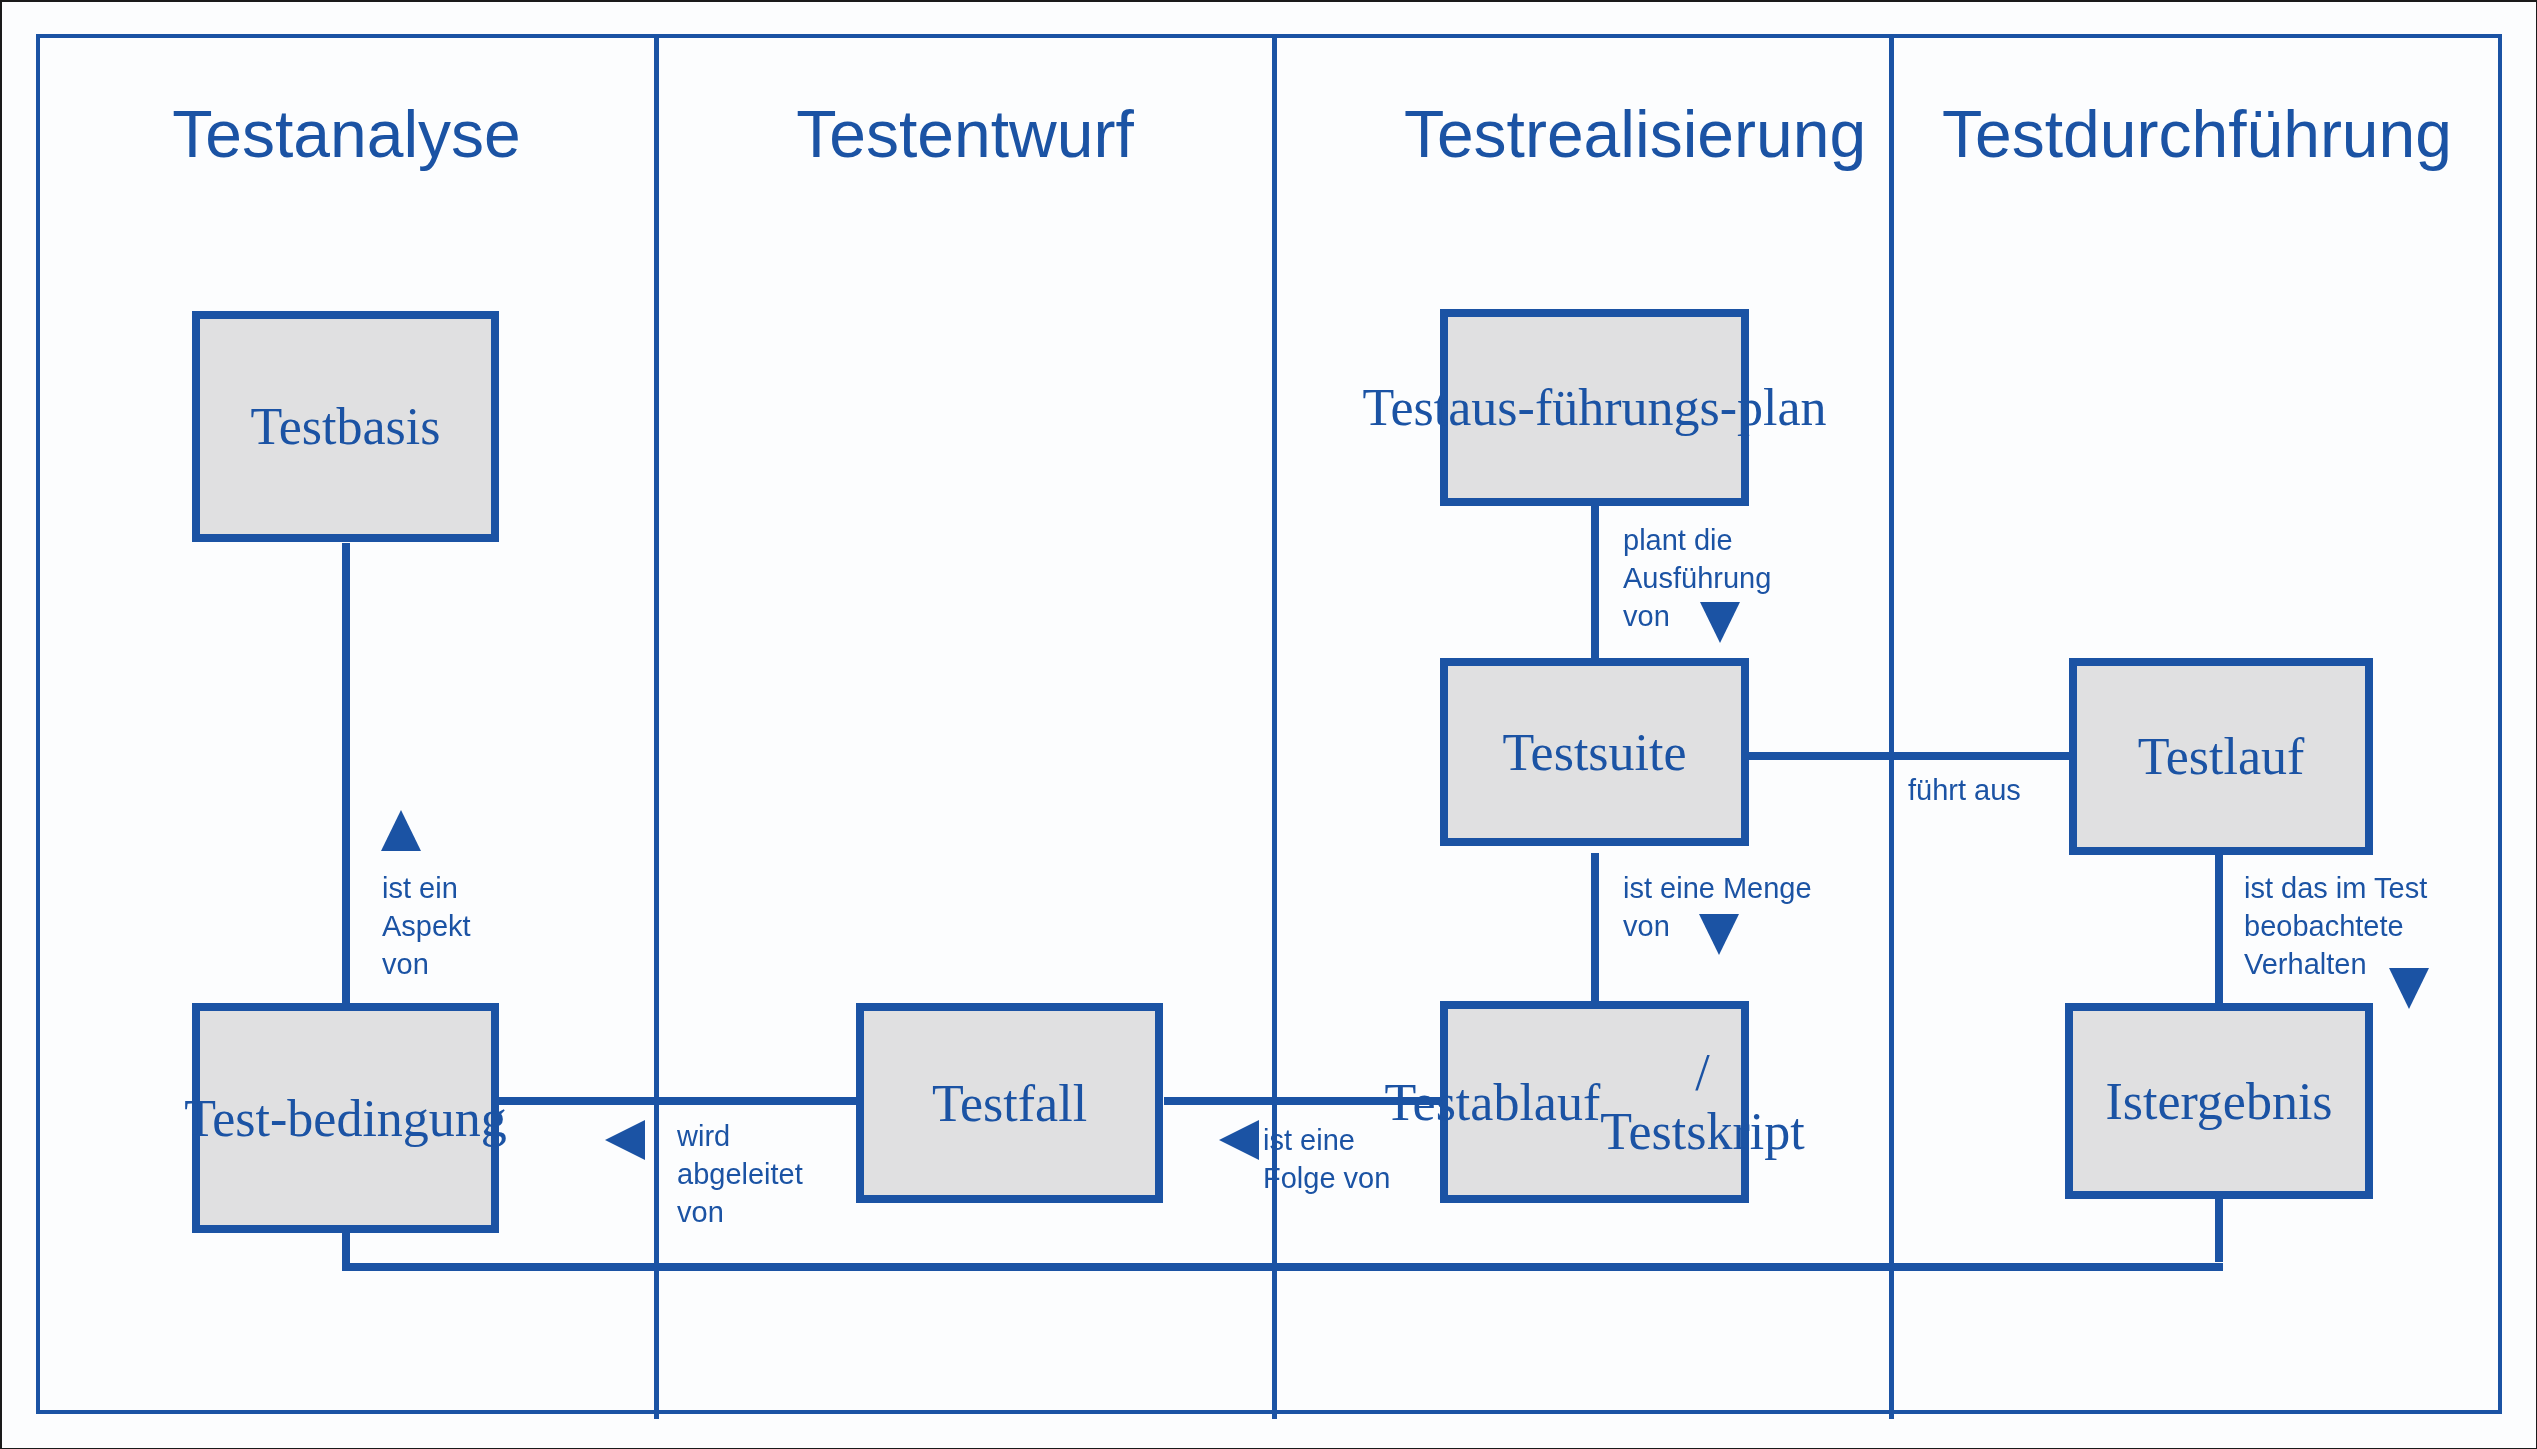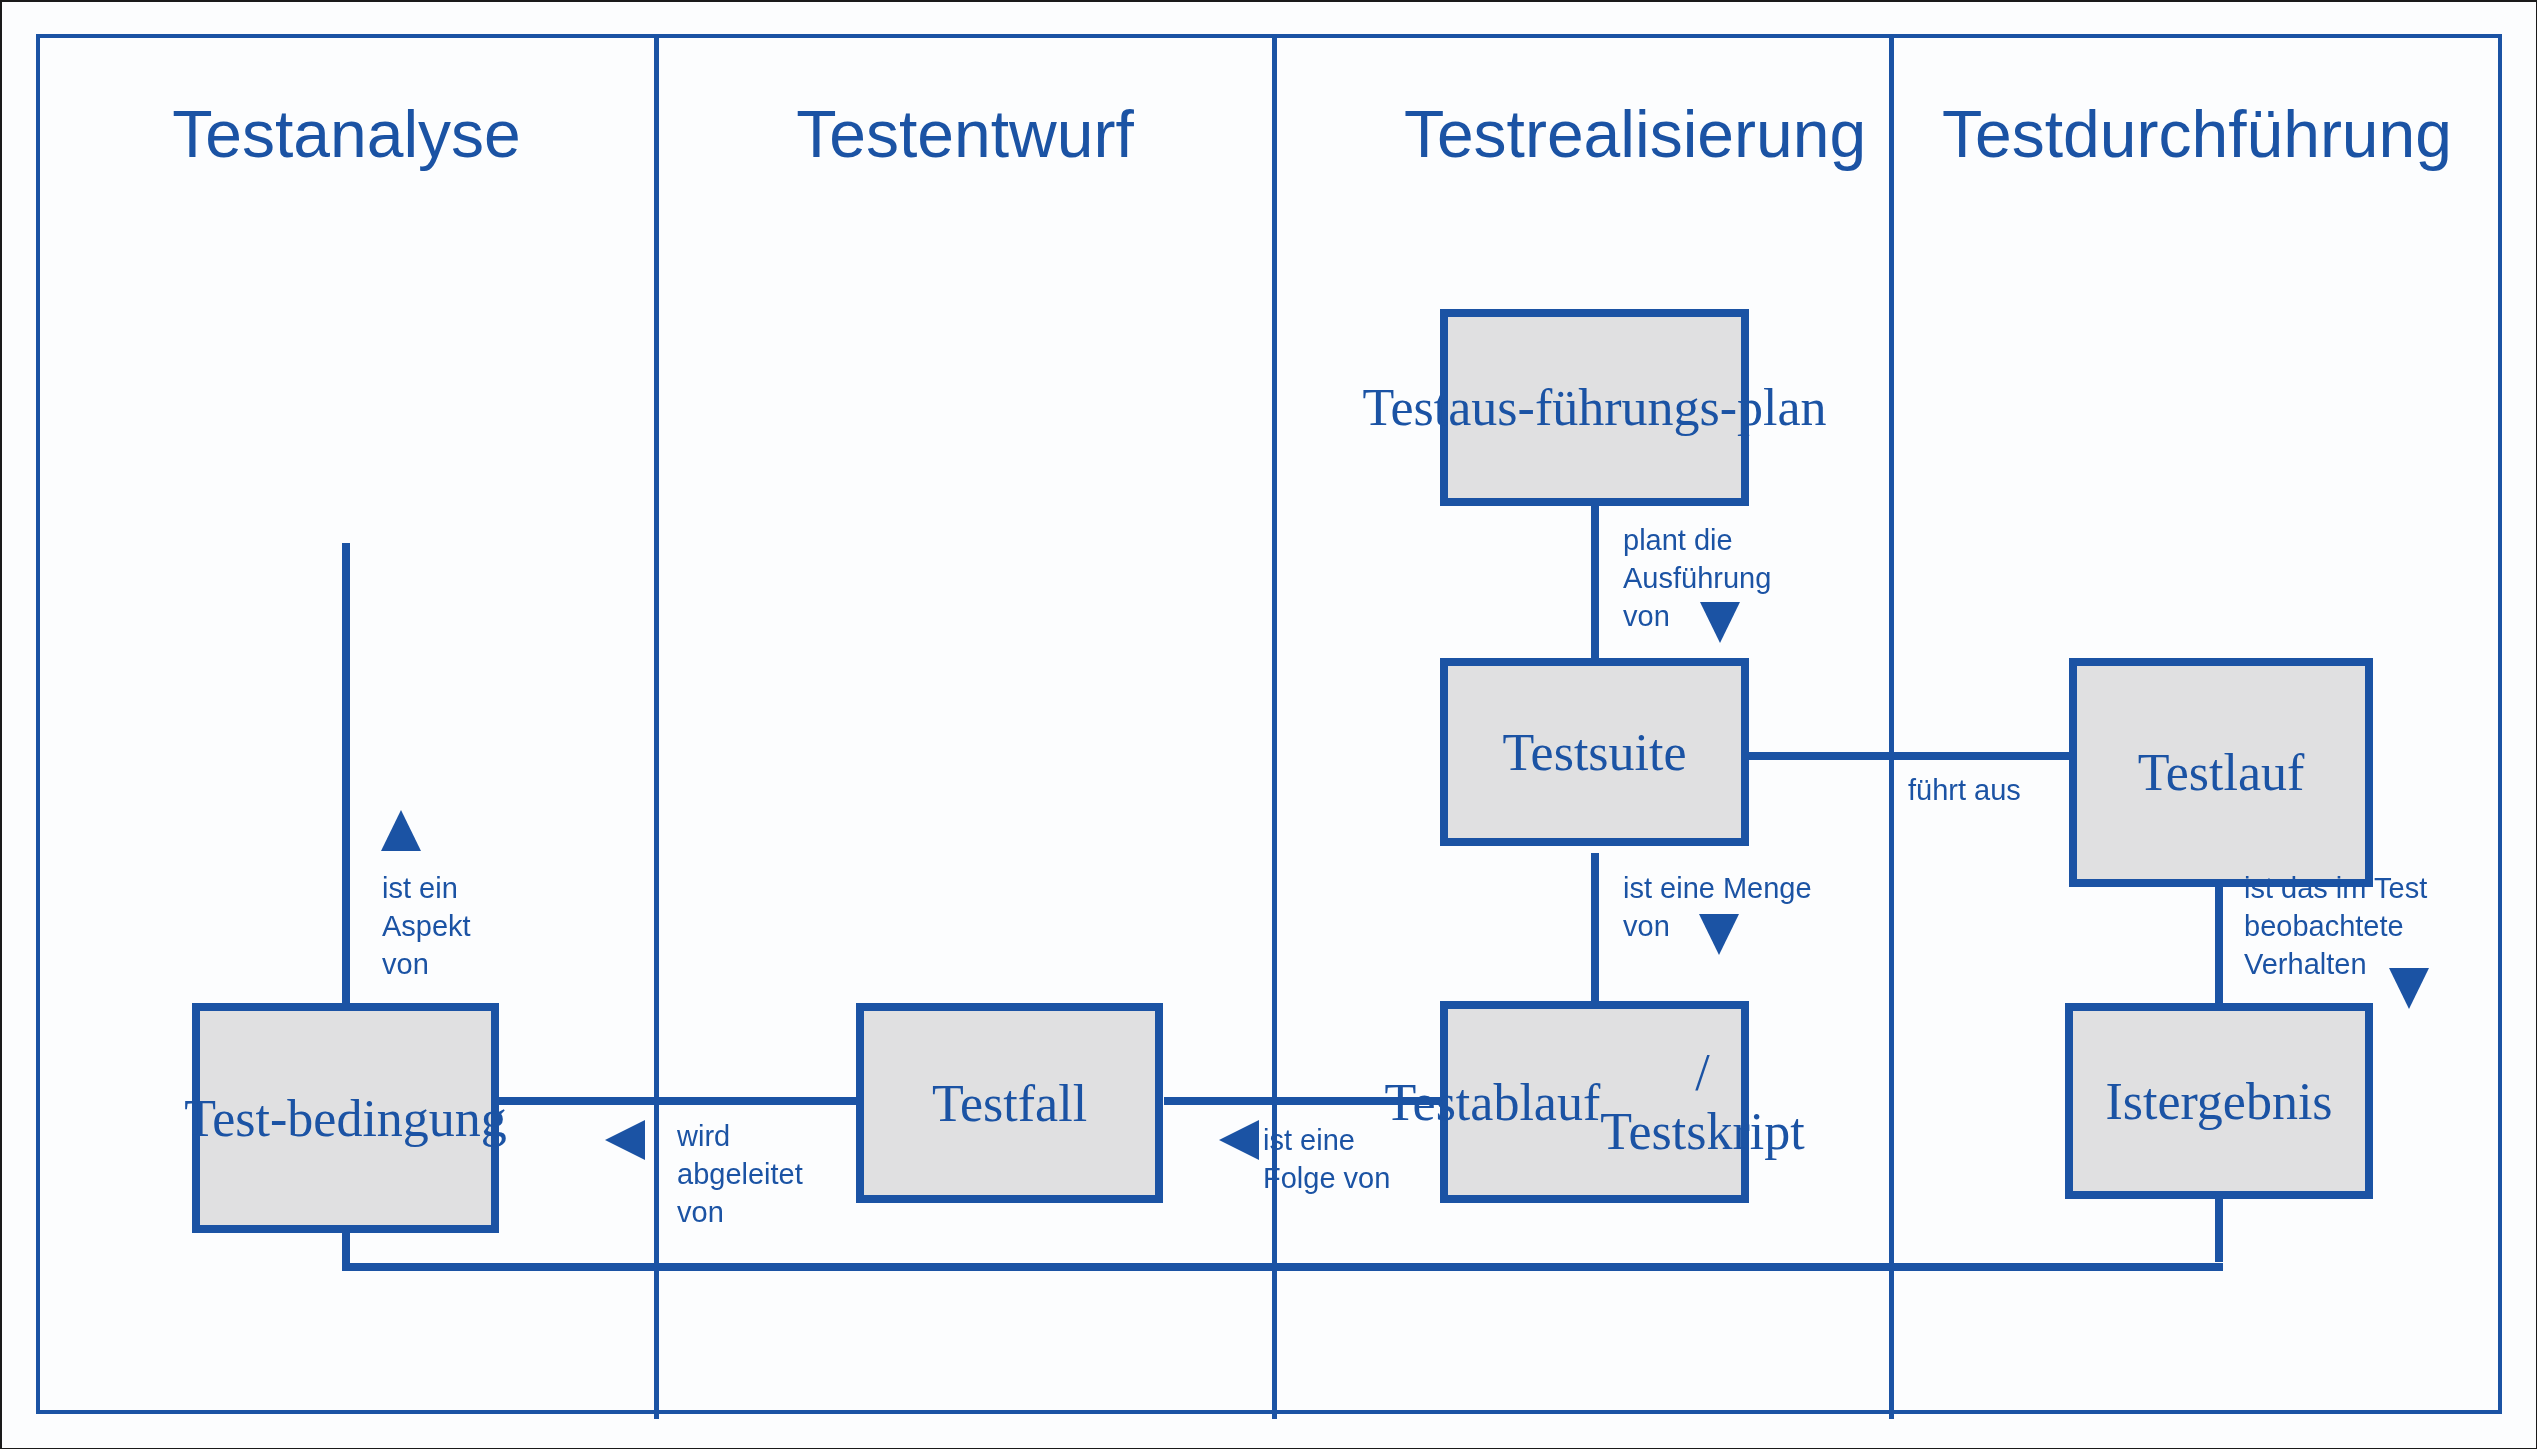--- a/index.html
+++ b/index.html
@@ -70,40 +70,43 @@
   <div class="edge" style="left:497px;top:1095px;width:358px;height:8px"></div>
   <div class="edge" style="left:1162px;top:1095px;width:276px;height:8px"></div>
   <div class="edge" style="left:1589px;top:504px;width:8px;height:152px"></div>
   <div class="edge" style="left:1589px;top:851px;width:8px;height:148px"></div>
   <div class="edge" style="left:1747px;top:750px;width:320px;height:8px"></div>
   <div class="edge" style="left:2213px;top:852px;width:8px;height:149px"></div>
   <div class="edge" style="left:340px;top:1231px;width:8px;height:38px"></div>
   <div class="edge" style="left:340px;top:1261px;width:1881px;height:8px"></div>
   <div class="edge" style="left:2213px;top:1197px;width:8px;height:63px"></div>
 
+  <div class="node" style="left:190px;top:309px;width:307px;height:231px">
+    <div>Testbasis</div>
+  </div>
   <div class="node" style="left:190px;top:1001px;width:307px;height:230px">
     <div>Test-</div>
     <div>bedingung</div>
   </div>
   <div class="node" style="left:854px;top:1001px;width:307px;height:200px">
     <div>Testfall</div>
   </div>
   <div class="node" style="left:1438px;top:307px;width:309px;height:197px">
     <div>Testaus-</div>
     <div>führungs-</div>
     <div>plan</div>
   </div>
   <div class="node" style="left:1438px;top:656px;width:309px;height:188px">
     <div>Testsuite</div>
   </div>
   <div class="node" style="left:1438px;top:999px;width:309px;height:202px">
     <div>Testablauf</div>
     <div>/ Testskript</div>
   </div>
-  <div class="node" style="left:2067px;top:656px;width:304px;height:229px">
+  <div class="node" style="left:2067px;top:656px;width:304px;height:197px">
     <div>Testlauf</div>
   </div>
   <div class="node" style="left:2063px;top:1001px;width:308px;height:196px">
     <div>Istergebnis</div>
   </div>
 
   <div class="tri tri-up" style="left:379px;top:808px"></div>
   <div class="tri tri-left" style="left:603px;top:1118px"></div>
   <div class="tri tri-left" style="left:1217px;top:1118px"></div>
   <div class="tri tri-down" style="left:1698px;top:600px"></div>

